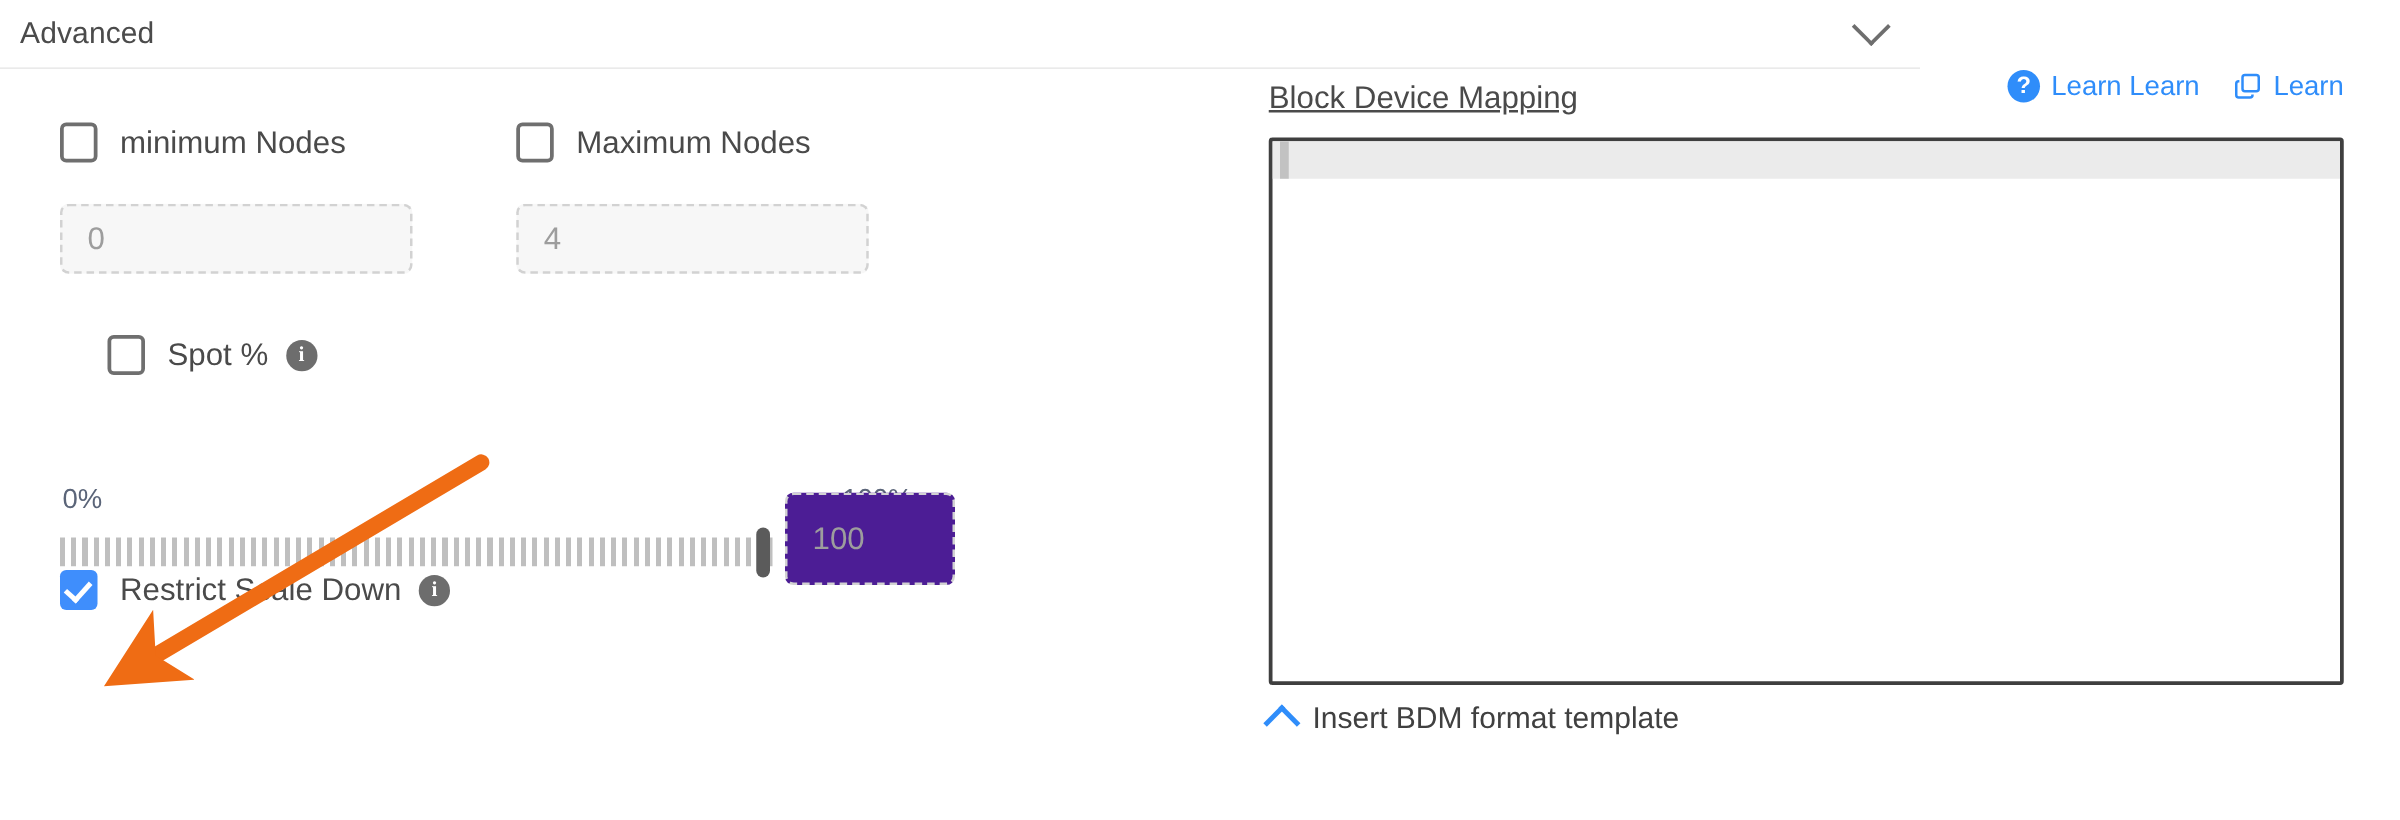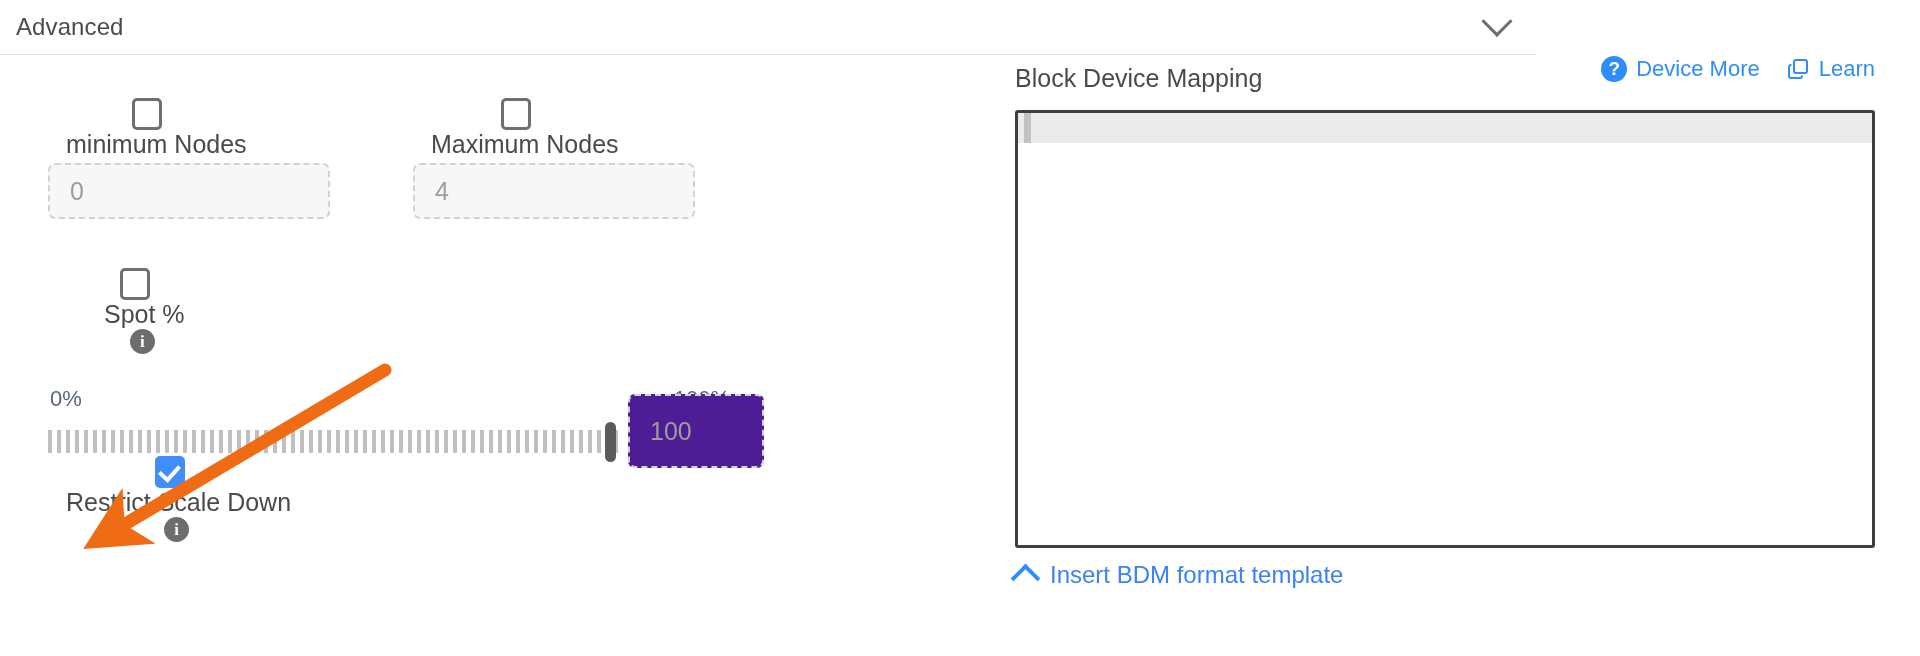--- a/index.html
+++ b/index.html
@@ -59,21 +59,20 @@
   .left-col {
     position: absolute;
     left: 48px; top: 0;
     width: 900px;
   }
 
   .cb-row {
     position: absolute;
     display: flex;
     align-items: center;
-    flex-direction: column;
   }
   .checkbox {
     width: 30px; height: 32px;
     box-sizing: border-box;
     border: 3px solid #6f6f6f;
     border-radius: 5px;
     background: #fff;
     cursor: pointer;
     flex: none;
   }
@@ -194,20 +193,21 @@
   }
   .bdm-head {
     position: relative;
     height: 44px;
     display: flex;
     align-items: center;
   }
   .bdm-title {
     font-size: 25px;
     color: #4a4a4a;
+    text-decoration: underline;
   }
   .bdm-actions {
     position: absolute;
     right: 0; top: 0;
     display: flex;
     align-items: center;
     gap: 26px;
   }
   .link-btn {
     display: flex;
@@ -265,21 +265,21 @@
     font-family: "Liberation Mono", monospace;
     font-size: 17px;
     color: #333;
   }
 
   .bdm-footer {
     margin-top: 13px;
     display: flex;
     align-items: center;
     gap: 14px;
-    color: #3b82f6;
+    color: #404040;
     font-size: 24px;
     cursor: pointer;
     width: max-content;
   }
   .chev-up {
     width: 17px; height: 17px;
     border-left: 4px solid #2f8dfa;
     border-top: 4px solid #2f8dfa;
     transform: rotate(45deg);
     margin-top: 6px;
@@ -344,21 +344,21 @@
     </div>
   </div>
   <input class="slider-value" disabled="" placeholder="100" style="">
 
   <div class="right-col">
     <div class="bdm-head">
       <span class="bdm-title">Block Device Mapping</span>
       <div class="bdm-actions">
         <div class="link-btn">
           <span class="q-icon">?</span>
-          <span>Device More</span>
+          <span>Learn Learn</span>
         </div>
         <div class="link-btn">
           <span class="copy-icon">
             <svg viewBox="0 0 24 24" width="24" height="24" fill="none" stroke="#2f8dfa" stroke-width="2">
               <rect x="8" y="3" width="13" height="13" rx="2"></rect>
               <path d="M16 18.5V19a2 2 0 0 1-2 2H5a2 2 0 0 1-2-2v-9a2 2 0 0 1 2-2h.5"></path>
             </svg>
           </span>
           <span>Learn</span>
         </div>

